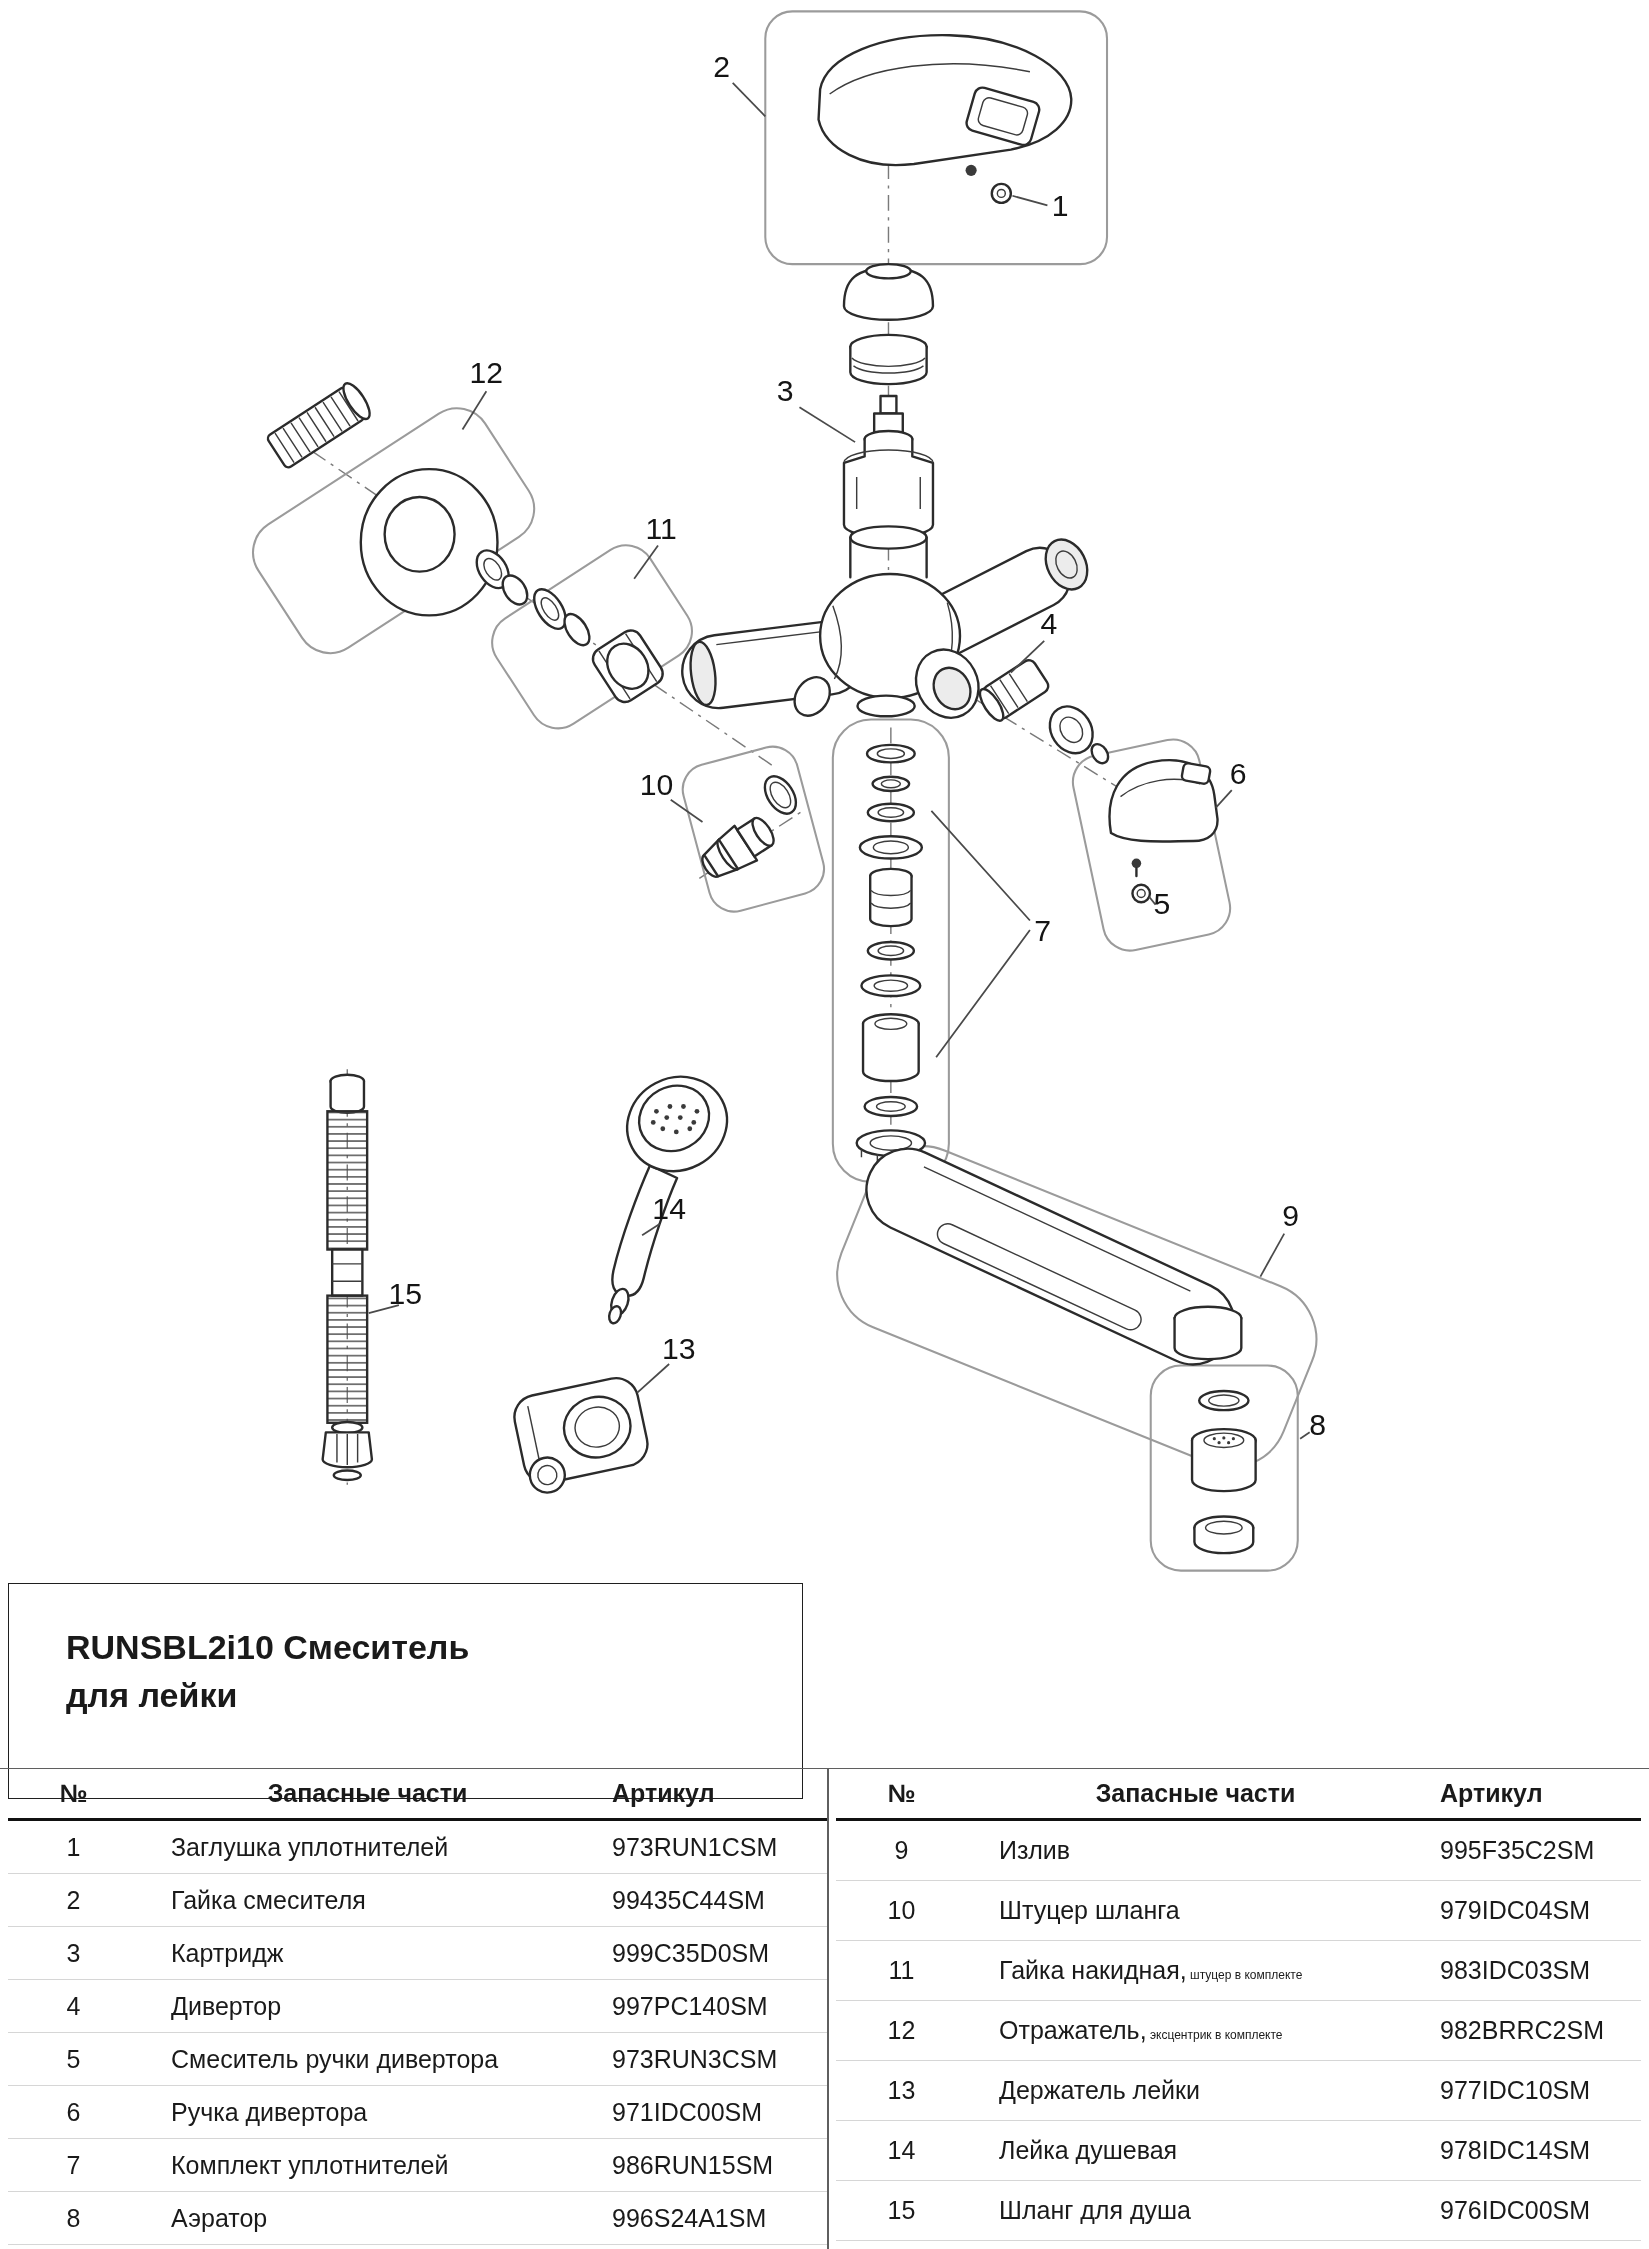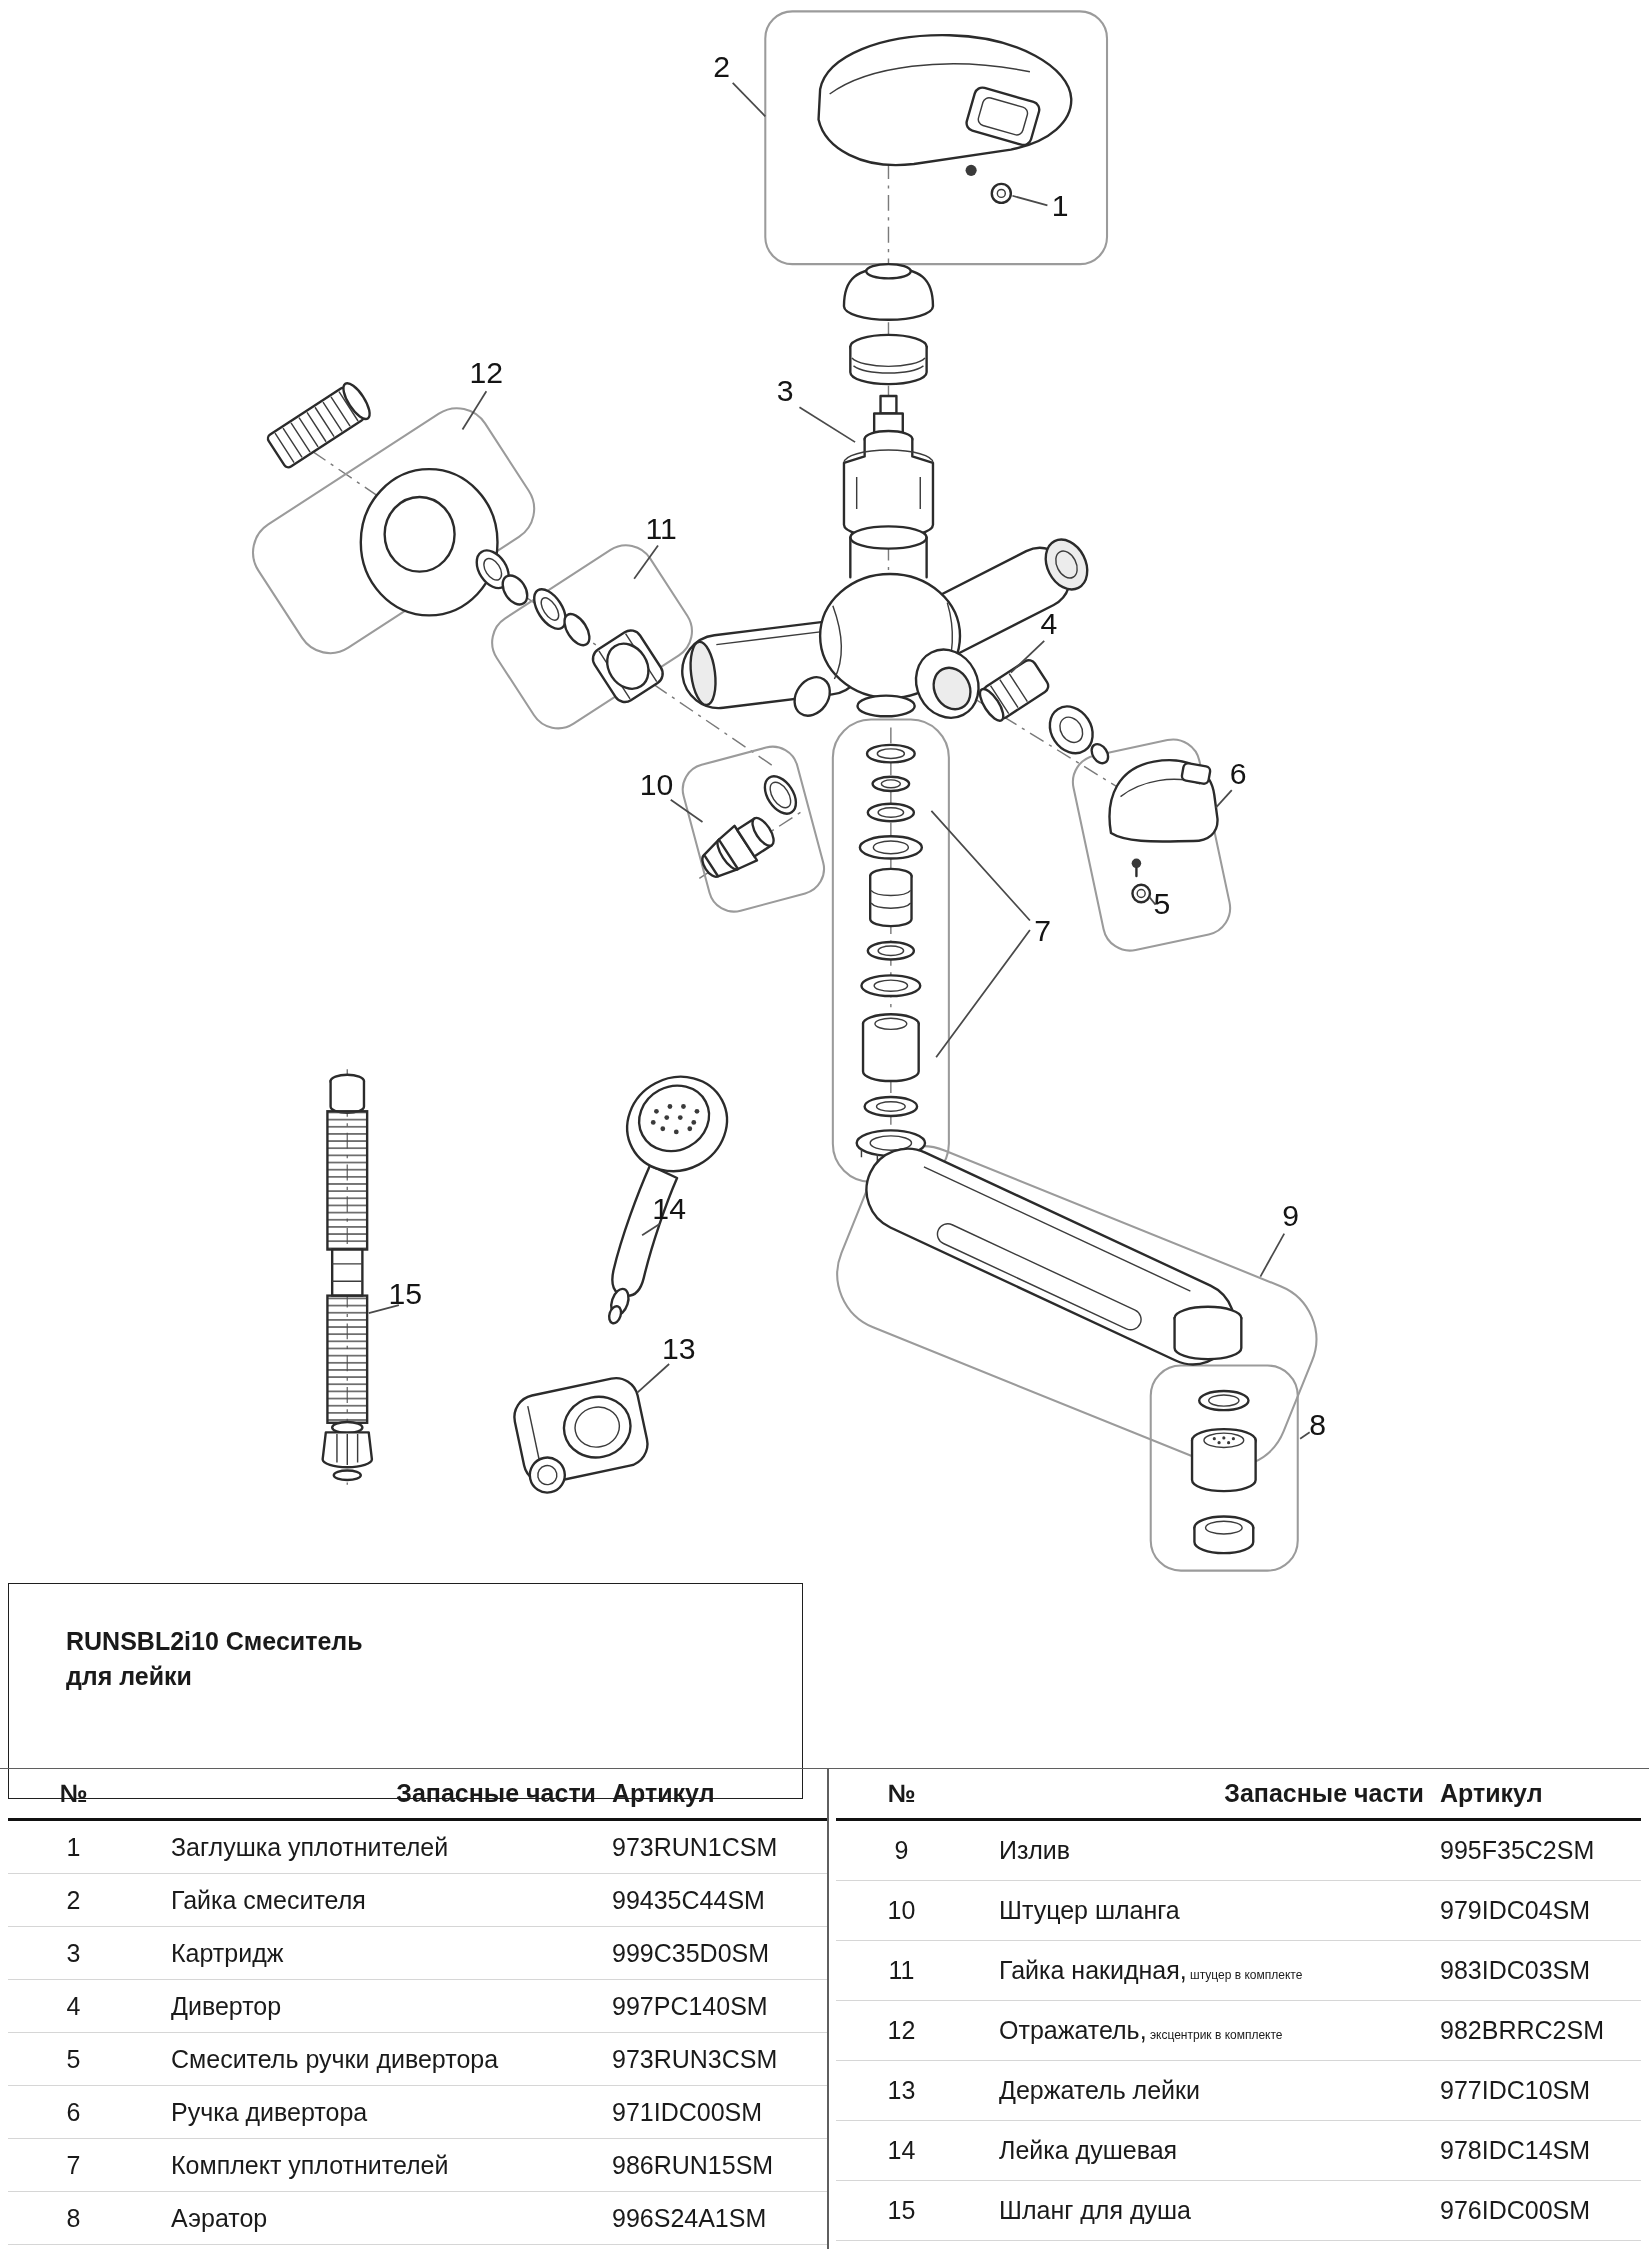--- a/index.html
+++ b/index.html
@@ -14,32 +14,32 @@
   .ln{fill:none;stroke:#2b2b2b;stroke-width:3;stroke-linecap:round}
   .thin{fill:none;stroke:#3c3c3c;stroke-width:1.8}
   .box{fill:none;stroke:#9b9b9b;stroke-width:2.6}
   .lead{fill:none;stroke:#4a4a4a;stroke-width:2.2}
   .axis{fill:none;stroke:#7a7a7a;stroke-width:1.8;stroke-dasharray:20 8 4 8}
   .lbl{font-family:"Liberation Sans",sans-serif;font-size:38px;fill:#141414;text-anchor:middle}
 
   
   .title-box{position:absolute;left:8px;top:1583px;width:795px;height:216px;
              border:1.6px solid #1f1f1f;box-sizing:border-box;padding:40px 16px 0 57px;
-             font-size:25px;font-weight:bold;line-height:1.4}
+             font-size:34px;font-weight:bold;line-height:1.4}
 
   
   .tables{position:absolute;left:0;top:1768px;width:1649px;height:482px;border-top:1.6px solid #5f5f5f;box-sizing:border-box}
   .vdivider{position:absolute;left:827px;top:0;width:1.6px;height:482px;background:#5f5f5f}
   .ptable{position:absolute;top:0}
   .ptable.left{left:8px;width:819px}
   .ptable.right{left:836px;width:805px}
   .thead{display:grid;grid-template-columns:131px 457px 1fr;height:49px;align-items:center;
          border-bottom:3.2px solid #111;font-weight:bold;font-size:25px}
   .th-num{text-align:center}
-  .th-name{text-align:right}
+  .th-name{text-align:center}
   .th-art{padding-left:16px}
   .trow{display:grid;grid-template-columns:131px 457px 1fr;align-items:center;
         border-bottom:1.6px solid #d6d6d6;font-size:25px}
   .left .trow{height:52px}
   .right .trow{height:59px}
   .c-num{text-align:center}
   .c-name{padding-left:32px}
   .c-art{padding-left:16px}
   .note{font-size:12px}
 </style>

